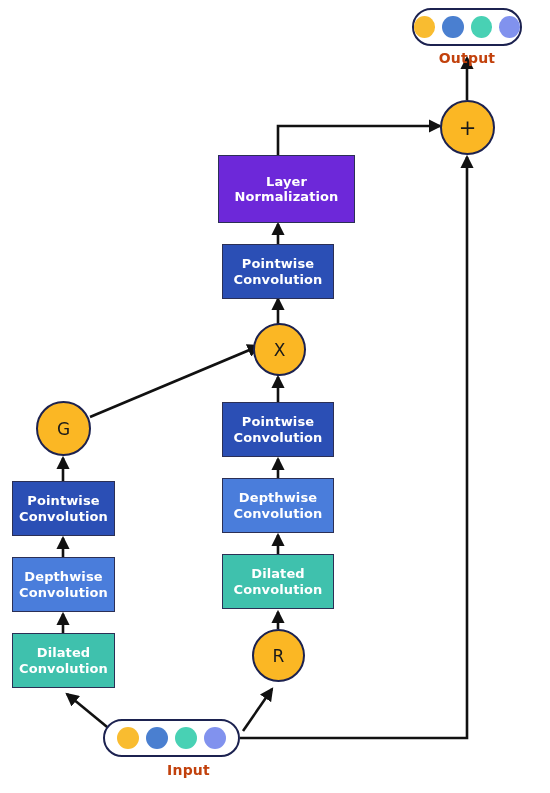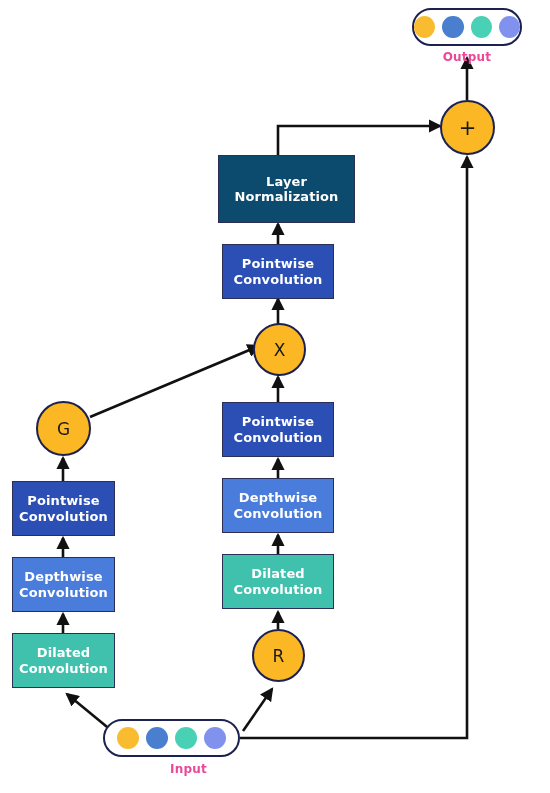--- a/index.html
+++ b/index.html
@@ -69,22 +69,22 @@
   }
   .io-dot {
     width: 22px;
     height: 22px;
     border-radius: 50%;
   }
   .io-label {
     position: absolute;
     text-align: center;
     font-weight: bold;
-    font-size: 12px;
-    color: #ec4899;
+    font-size: 14px;
+    color: #c2410c;
     letter-spacing: 0.2px;
   }
 </style>
 </head>
 <body>
 
 <div id="diagram-root">
 
   <svg id="edges" viewBox="0 0 550 793">
     <defs>
@@ -130,21 +130,21 @@
   <div class="io-pill" style="left:412px; top:8px; width:110px; height:38px;">
     <span class="io-dot" style="background:#f9bc30;"></span>
     <span class="io-dot" style="background:#4a7fd0;"></span>
     <span class="io-dot" style="background:#48d1b4;"></span>
     <span class="io-dot" style="background:#8192ee;"></span>
   </div>
   <div class="io-label" style="left:412px; top:50px; width:110px;">Output</div>
 
   <div class="circle-node" style="left:440px; top:100px; width:55px; height:55px; background:#fbb724; font-size:21px;">+</div>
 
-  <div class="node-box" style="left:218px; top:155px; width:137px; height:68px; background:#0c4a6e;">Layer
+  <div class="node-box" style="left:218px; top:155px; width:137px; height:68px; background:#6d28d9;">Layer
 Normalization</div>
 
   <div class="node-box" style="left:222px; top:244px; width:112px; height:55px; background:#2b4fb5;">Pointwise
 Convolution</div>
 
   <div class="circle-node" style="left:253px; top:323px; width:53px; height:53px; background:#fbb724;">X</div>
 
   <div class="node-box" style="left:222px; top:402px; width:112px; height:55px; background:#2b4fb5;">Pointwise
 Convolution</div>
 

